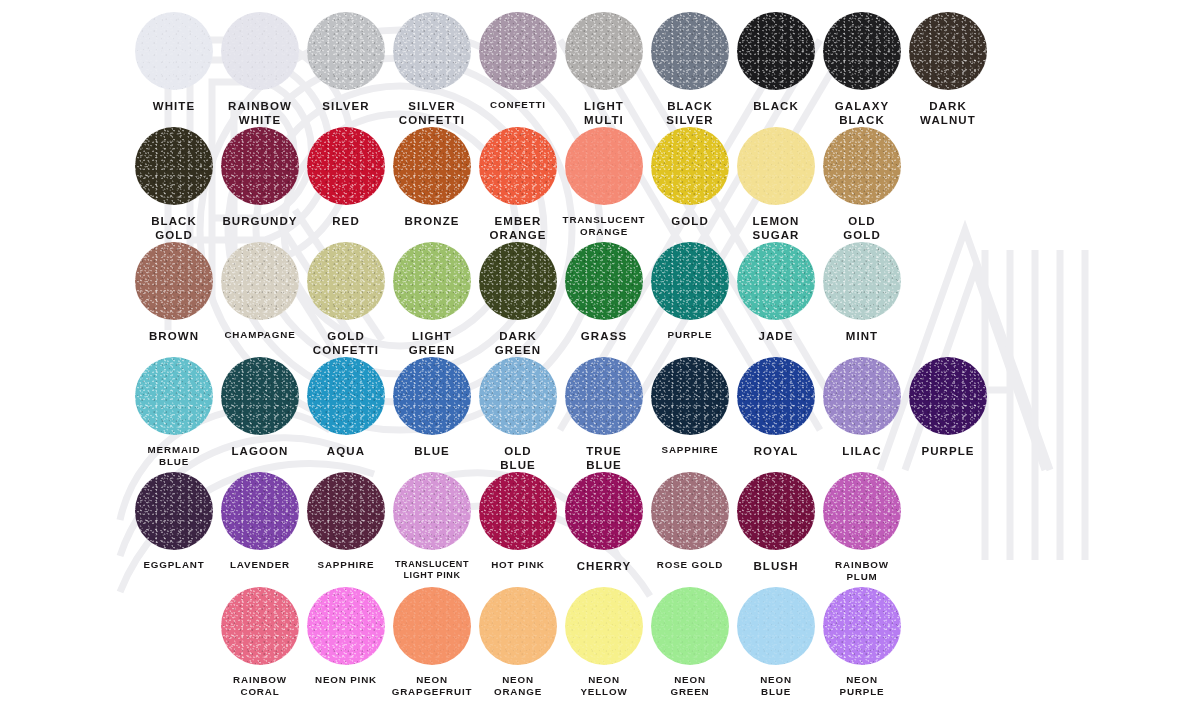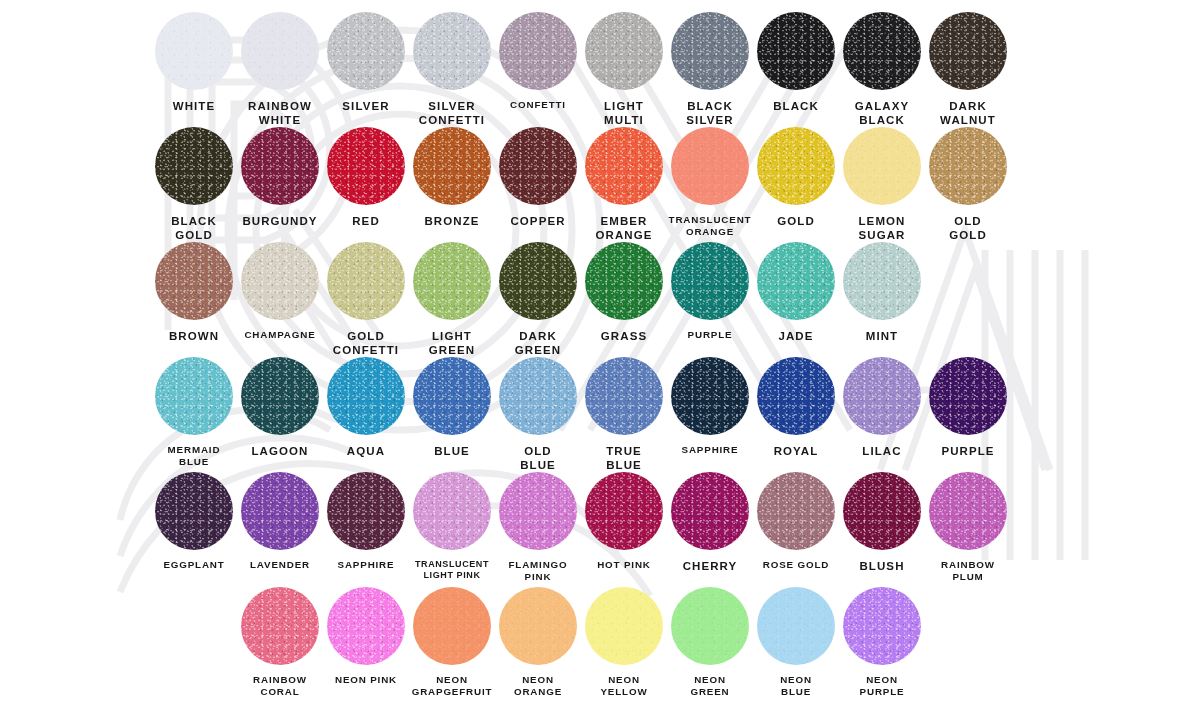--- a/index.html
+++ b/index.html
@@ -22,21 +22,20 @@
     width: 1179px; height: 714px;
     pointer-events: none;
     z-index: 0;
   }
 
   
   #grid {
     position: relative;
     z-index: 1;
     padding: 12px 8px 0 0;
-    margin-left: 20px;
   }
   .swatch-row {
     display: flex;
     justify-content: flex-start;
     padding-left: 131px;
     height: 115px;
   }
   .swatch-row.row-offset { padding-left: 217px; }
   .swatch-row.last-row { height: 120px; }
 
@@ -210,24 +209,20 @@
         </div>
         <div class="swatch-cell">
           <div class="swatch-dot" style="background-color: rgb(200, 16, 46);"></div>
           <div class="swatch-label">RED</div>
         </div>
         <div class="swatch-cell">
           <div class="swatch-dot" style="background-color: rgb(180, 86, 31);"></div>
           <div class="swatch-label">BRONZE</div>
         </div>
         <div class="swatch-cell">
-          <div class="swatch-dot" style="background-color: rgb(98, 40, 42);"></div>
-          <div class="swatch-label">COPPER</div>
-        </div>
-        <div class="swatch-cell">
           <div class="swatch-dot" style="background-color: rgb(239, 92, 60);"></div>
           <div class="swatch-label">EMBER
 ORANGE</div>
         </div>
         <div class="swatch-cell">
           <div class="swatch-dot matte" style="background-color: rgb(245, 138, 117);"></div>
           <div class="swatch-label sm">TRANSLUCENT
 ORANGE</div>
         </div>
         <div class="swatch-cell">
@@ -343,25 +338,20 @@
         <div class="swatch-cell">
           <div class="swatch-dot" style="background-color: rgb(87, 37, 63);"></div>
           <div class="swatch-label sm">SAPPHIRE</div>
         </div>
         <div class="swatch-cell">
           <div class="swatch-dot" style="background-color: rgb(213, 150, 214);"></div>
           <div class="swatch-label xs">TRANSLUCENT
 LIGHT PINK</div>
         </div>
         <div class="swatch-cell">
-          <div class="swatch-dot" style="background-color: rgb(208, 119, 207);"></div>
-          <div class="swatch-label sm">FLAMINGO
-PINK</div>
-        </div>
-        <div class="swatch-cell">
           <div class="swatch-dot" style="background-color: rgb(165, 17, 74);"></div>
           <div class="swatch-label sm">HOT PINK</div>
         </div>
         <div class="swatch-cell">
           <div class="swatch-dot" style="background-color: rgb(150, 17, 94);"></div>
           <div class="swatch-label">CHERRY</div>
         </div>
         <div class="swatch-cell">
           <div class="swatch-dot" style="background-color: rgb(160, 112, 122);"></div>
           <div class="swatch-label sm">ROSE GOLD</div>

